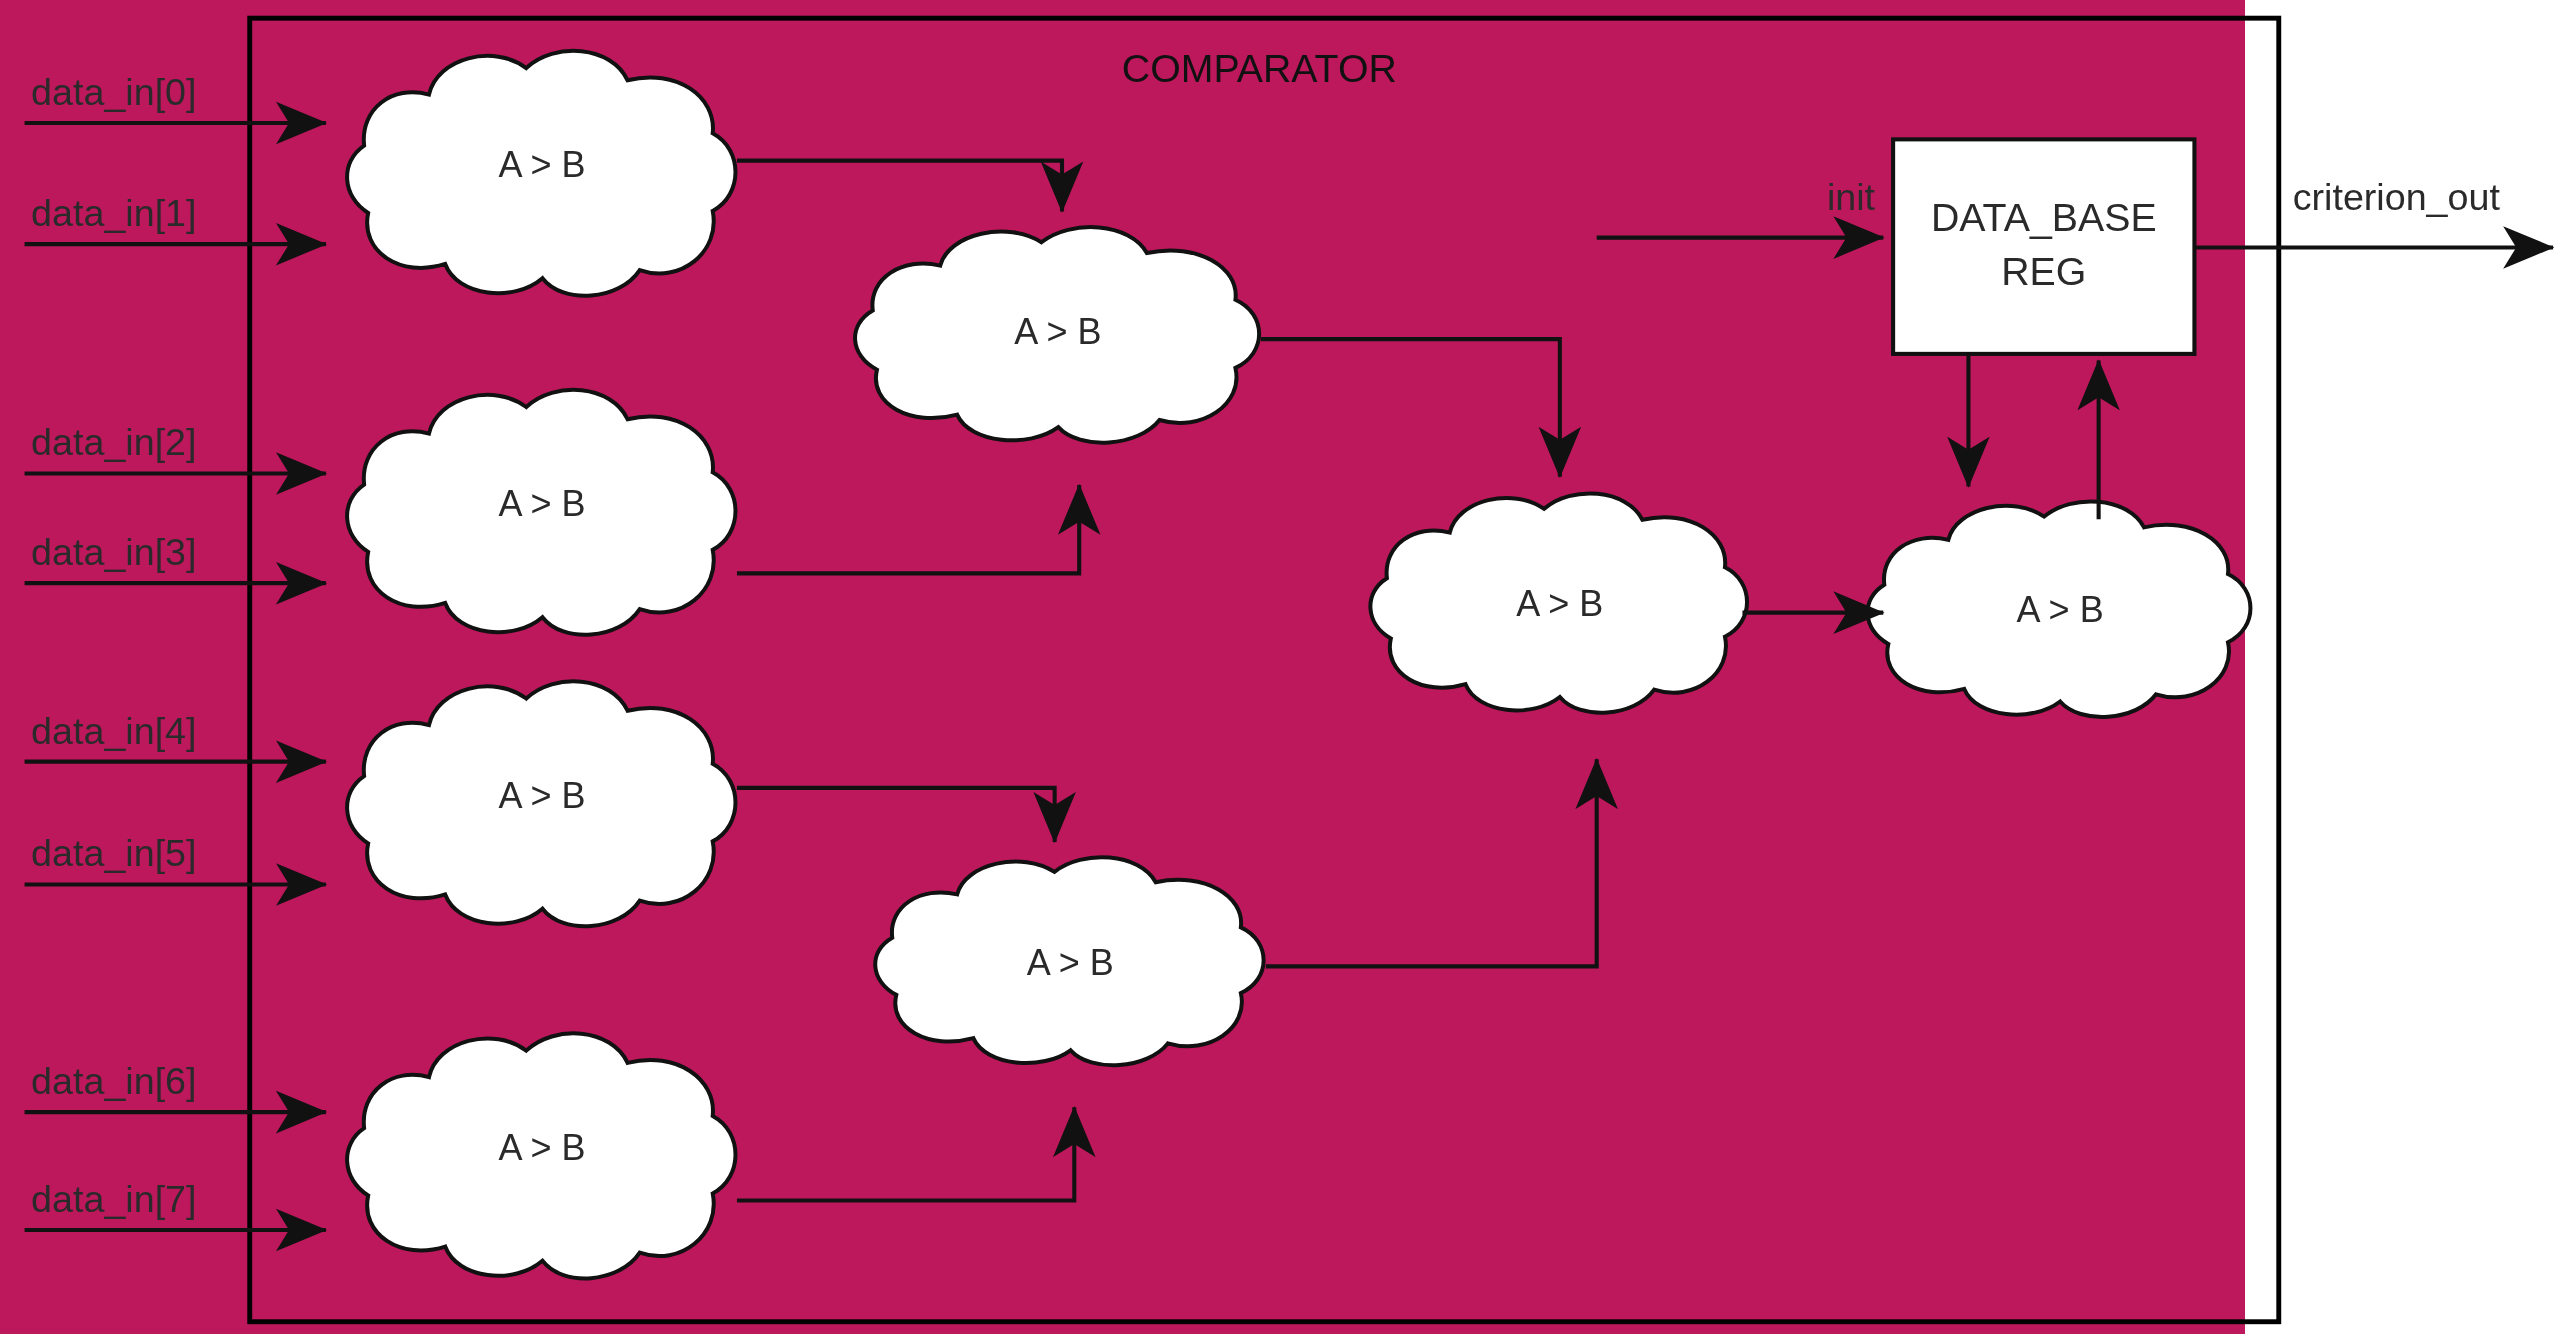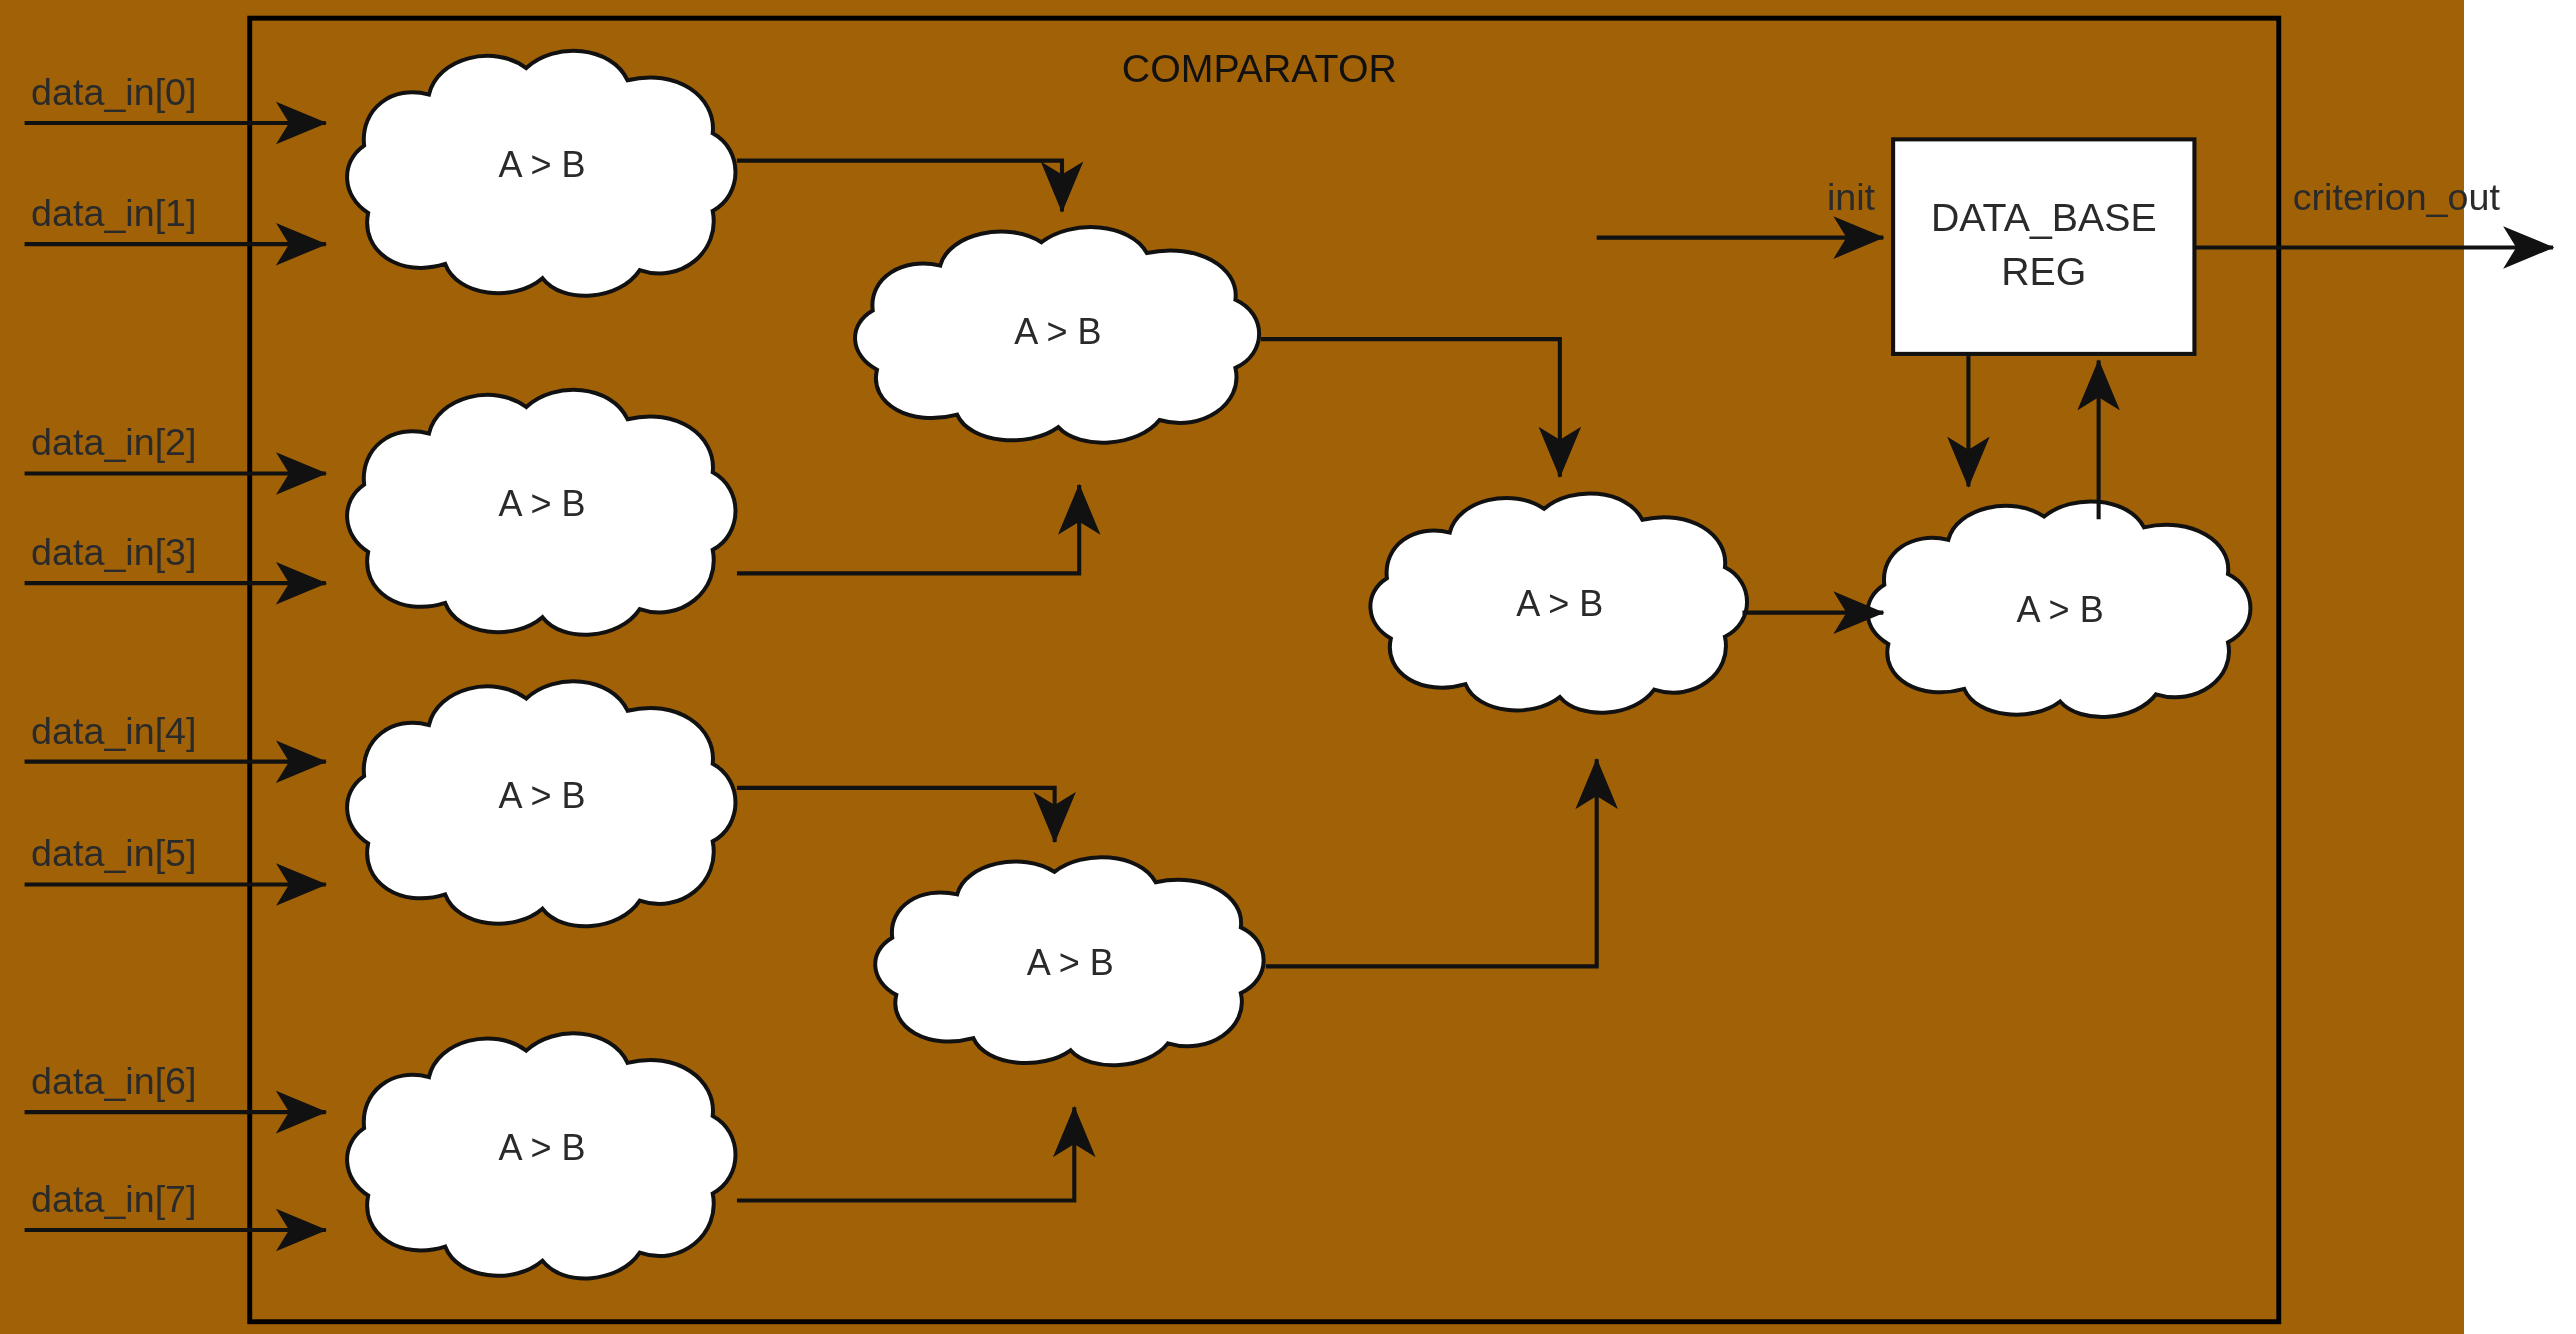--- a/index.html
+++ b/index.html
@@ -1,18 +1,18 @@
 <!DOCTYPE html>
 <html style="font-size:13px"><head>
 <meta charset="utf-8">
 <style>
   html,body{margin:0;padding:0;background:#ffffff;}
   body{width:2576px;height:1335px;overflow:hidden;
        font-family:"Liberation Sans","DejaVu Sans",sans-serif;}
-  #stage{position:relative;width:2464px;height:1335px;background:#a16207;}
+  #stage{position:relative;width:2245px;height:1335px;background:#be185d;}
   svg#diagram{position:absolute;left:0;top:0;width:2576px;height:1335px;display:block;}
   .cloud-shape{fill:#ffffff;stroke:#111111;stroke-width:4;}
   .box-shape{fill:#ffffff;stroke:#111111;stroke-width:5;}
   .wire{stroke:#111111;stroke-width:5;fill:none;}
   .frame{fill:none;stroke:#000000;stroke-width:6;}
   text{fill:#2a2a2a;font-family:"Liberation Sans","DejaVu Sans",sans-serif;}
   .t-cloud{font-size:44px;}
   .t-port{font-size:46px;}
   .t-title{font-size:48px;fill:#111;}
   .t-box{font-size:48px;}

